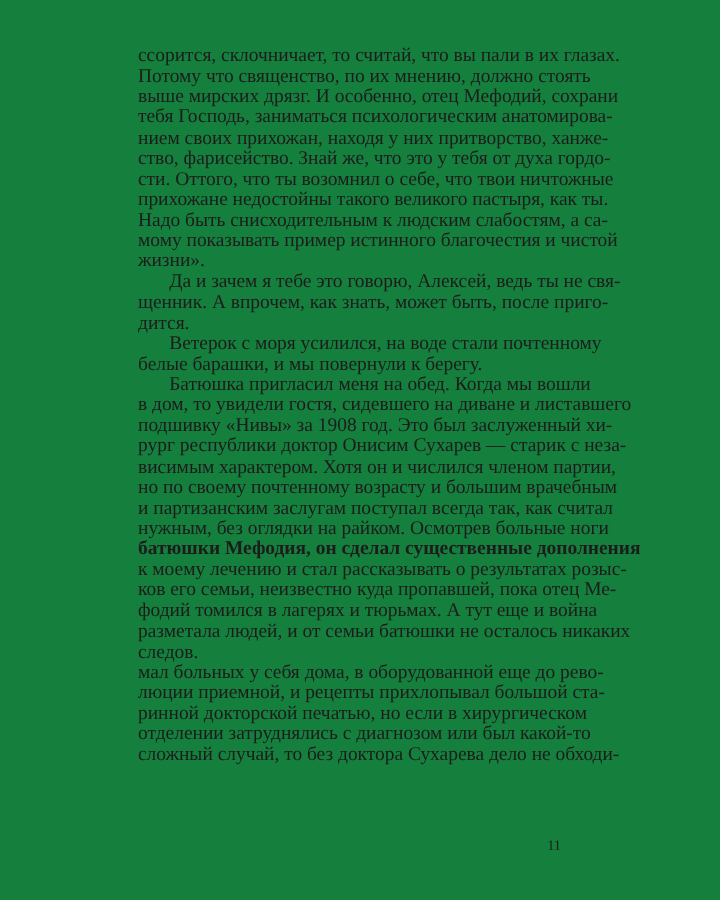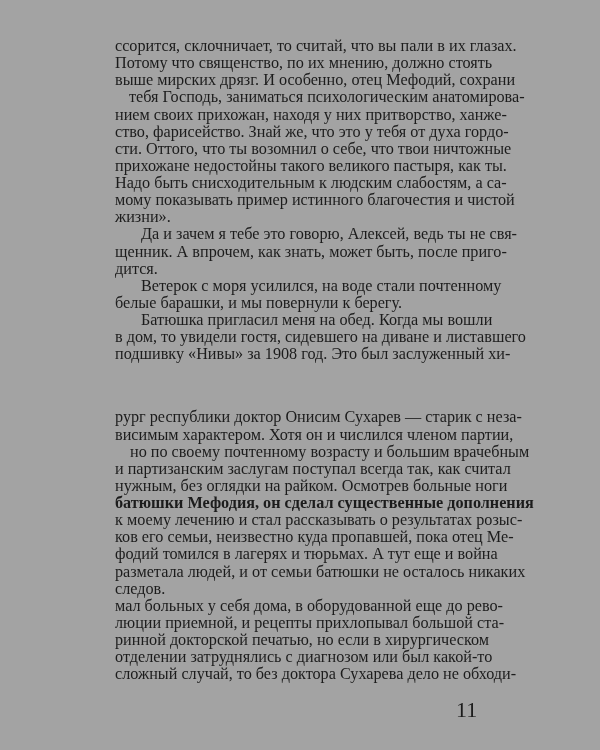--- a/index.html
+++ b/index.html
@@ -1,63 +1,63 @@
 <!DOCTYPE html>
 <html><head>
 <meta charset="utf-8">
 <style>
   html, body { margin: 0; padding: 0; background: #ffffff; }
   body { width: 600px; height: 750px; position: relative; overflow: hidden; }
   .page {
-    position: absolute; left: 0; top: 0; width: 600px; height: 750px; background: #a3a3a3;
+    position: absolute; left: 0; top: 0; width: 600px; height: 750px; background: #15803d;
   }
   .text-block {
     position: absolute; left: 115px; top: 38px; width: 355px;
     font-family: "Liberation Serif", "DejaVu Serif", serif;
     font-size: 16.2px; line-height: 21.45px; color: #1c1c1c;
   }
   .line {
     display: block; white-space: nowrap; text-align: justify; text-align-last: justify;
     height: 21.45px; overflow: visible;
   }
   .line.last { text-align-last: left; }
   .line.indent { padding-left: 26px; }
   .page-number {
     position: absolute; left: 456px; top: 697px;
     font-family: "Liberation Serif", "DejaVu Serif", serif;
-    font-size: 22px; color: #1c1c1c;
+    font-size: 12px; color: #1c1c1c;
   }
 </style>
 </head>
 <body>
 
 <div class="page">
   <div class="text-block" id="text-block">
       <span class="line" style="height: 17.1351px; line-height: 17.1351px;">ссорится, склочничает, то считай, что вы пали в их глазах.</span>
       <span class="line" style="height: 17.1351px; line-height: 17.1351px;">Потому что священство, по их мнению, должно стоять</span>
       <span class="line" style="height: 17.1351px; line-height: 17.1351px;">выше мирских дрязг. И особенно, отец Мефодий, сохрани</span>
-      <span class="line" style="height: 17.1351px; line-height: 17.1351px; margin-left: 14px;">тебя Господь, заниматься психологическим анатомирова-</span>
+      <span class="line" style="height: 17.1351px; line-height: 17.1351px;">тебя Господь, заниматься психологическим анатомирова-</span>
       <span class="line" style="height: 17.1351px; line-height: 17.1351px;">нием своих прихожан, находя у них притворство, ханже-</span>
       <span class="line" style="height: 17.1351px; line-height: 17.1351px;">ство, фарисейство. Знай же, что это у тебя от духа гордо-</span>
       <span class="line" style="height: 17.1351px; line-height: 17.1351px;">сти. Оттого, что ты возомнил о себе, что твои ничтожные</span>
       <span class="line" style="height: 17.1351px; line-height: 17.1351px;">прихожане недостойны такого великого пастыря, как ты.</span>
       <span class="line" style="height: 17.1351px; line-height: 17.1351px;">Надо быть снисходительным к людским слабостям, а са-</span>
       <span class="line" style="height: 17.1351px; line-height: 17.1351px;">мому показывать пример истинного благочестия и чистой</span>
       <span class="line last" style="height: 17.1351px; line-height: 17.1351px;">жизни».</span>
       <span class="line indent" style="height: 17.1351px; line-height: 17.1351px;">Да и зачем я тебе это говорю, Алексей, ведь ты не свя-</span>
       <span class="line" style="height: 17.1351px; line-height: 17.1351px;">щенник. А впрочем, как знать, может быть, после приго-</span>
       <span class="line last" style="height: 17.1351px; line-height: 17.1351px;">дится.</span>
       <span class="line indent" style="height: 17.1351px; line-height: 17.1351px;">Ветерок с моря усилился, на воде стали почтенному</span>
       <span class="line last" style="height: 17.1351px; line-height: 17.1351px;">белые барашки, и мы повернули к берегу.</span>
       <span class="line indent" style="height: 17.1351px; line-height: 17.1351px;">Батюшка пригласил меня на обед. Когда мы вошли</span>
       <span class="line" style="height: 17.1351px; line-height: 17.1351px;">в дом, то увидели гостя, сидевшего на диване и листавшего</span>
       <span class="line" style="height: 17.1351px; line-height: 17.1351px;">подшивку «Нивы» за 1908 год. Это был заслуженный хи-</span>
-      <span class="line" style="height: 17.1351px; line-height: 17.1351px; margin-top: 46px;">рург республики доктор Онисим Сухарев — старик с неза-</span>
+      <span class="line" style="height: 17.1351px; line-height: 17.1351px;">рург республики доктор Онисим Сухарев — старик с неза-</span>
       <span class="line" style="height: 17.1351px; line-height: 17.1351px;">висимым характером. Хотя он и числился членом партии,</span>
-      <span class="line" style="height: 17.1351px; line-height: 17.1351px; margin-left: 15px;">но по своему почтенному возрасту и большим врачебным</span>
+      <span class="line" style="height: 17.1351px; line-height: 17.1351px;">но по своему почтенному возрасту и большим врачебным</span>
       <span class="line" style="height: 17.1351px; line-height: 17.1351px;">и партизанским заслугам поступал всегда так, как считал</span>
       <span class="line" style="height: 17.1351px; line-height: 17.1351px;">нужным, без оглядки на райком. Осмотрев больные ноги</span>
       <span class="line" style="height: 17.1351px; line-height: 17.1351px; font-weight: bold;">батюшки Мефодия, он сделал существенные дополнения</span>
       <span class="line" style="height: 17.1351px; line-height: 17.1351px;">к моему лечению и стал рассказывать о результатах розыс-</span>
       <span class="line" style="height: 17.1351px; line-height: 17.1351px;">ков его семьи, неизвестно куда пропавшей, пока отец Ме-</span>
       <span class="line" style="height: 17.1351px; line-height: 17.1351px;">фодий томился в лагерях и тюрьмах. А тут еще и война</span>
       <span class="line" style="height: 17.1351px; line-height: 17.1351px;">разметала людей, и от семьи батюшки не осталось никаких</span>
       <span class="line last" style="height: 17.1351px; line-height: 17.1351px;">следов.</span>
       <span class="line" style="height: 17.1351px; line-height: 17.1351px;">мал больных у себя дома, в оборудованной еще до рево-</span>
       <span class="line" style="height: 17.1351px; line-height: 17.1351px;">люции приемной, и рецепты прихлопывал большой ста-</span>

